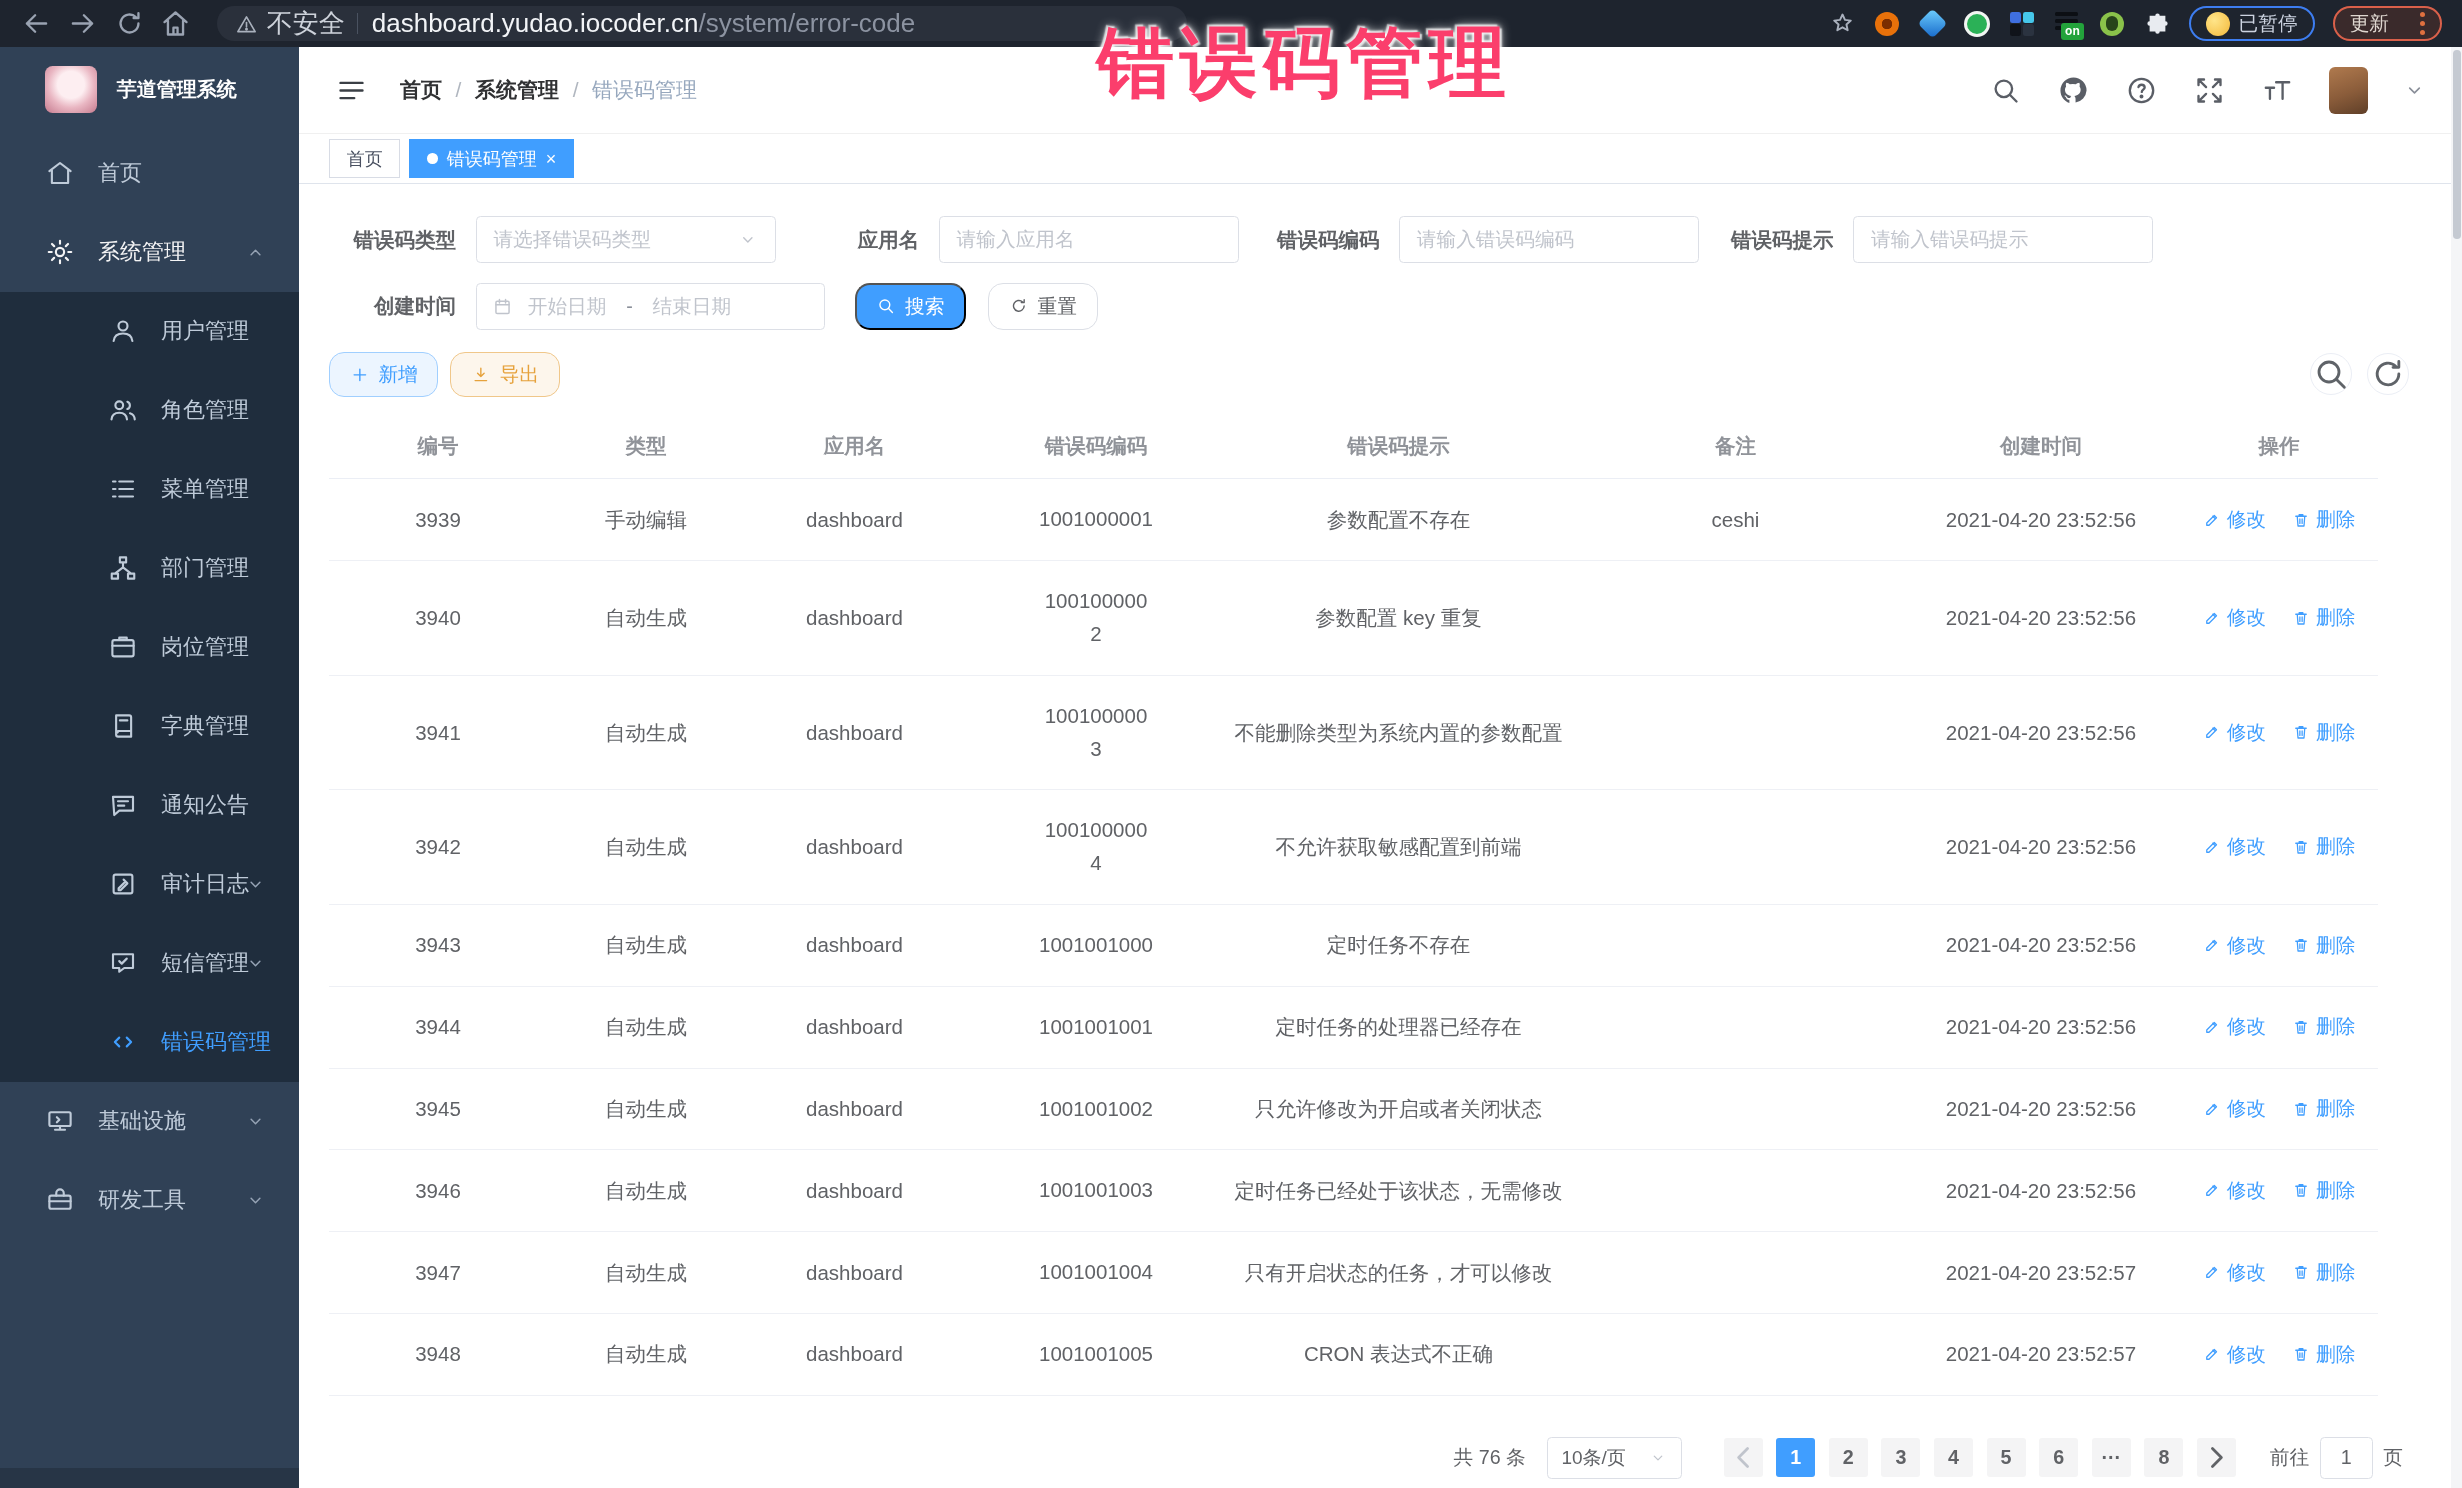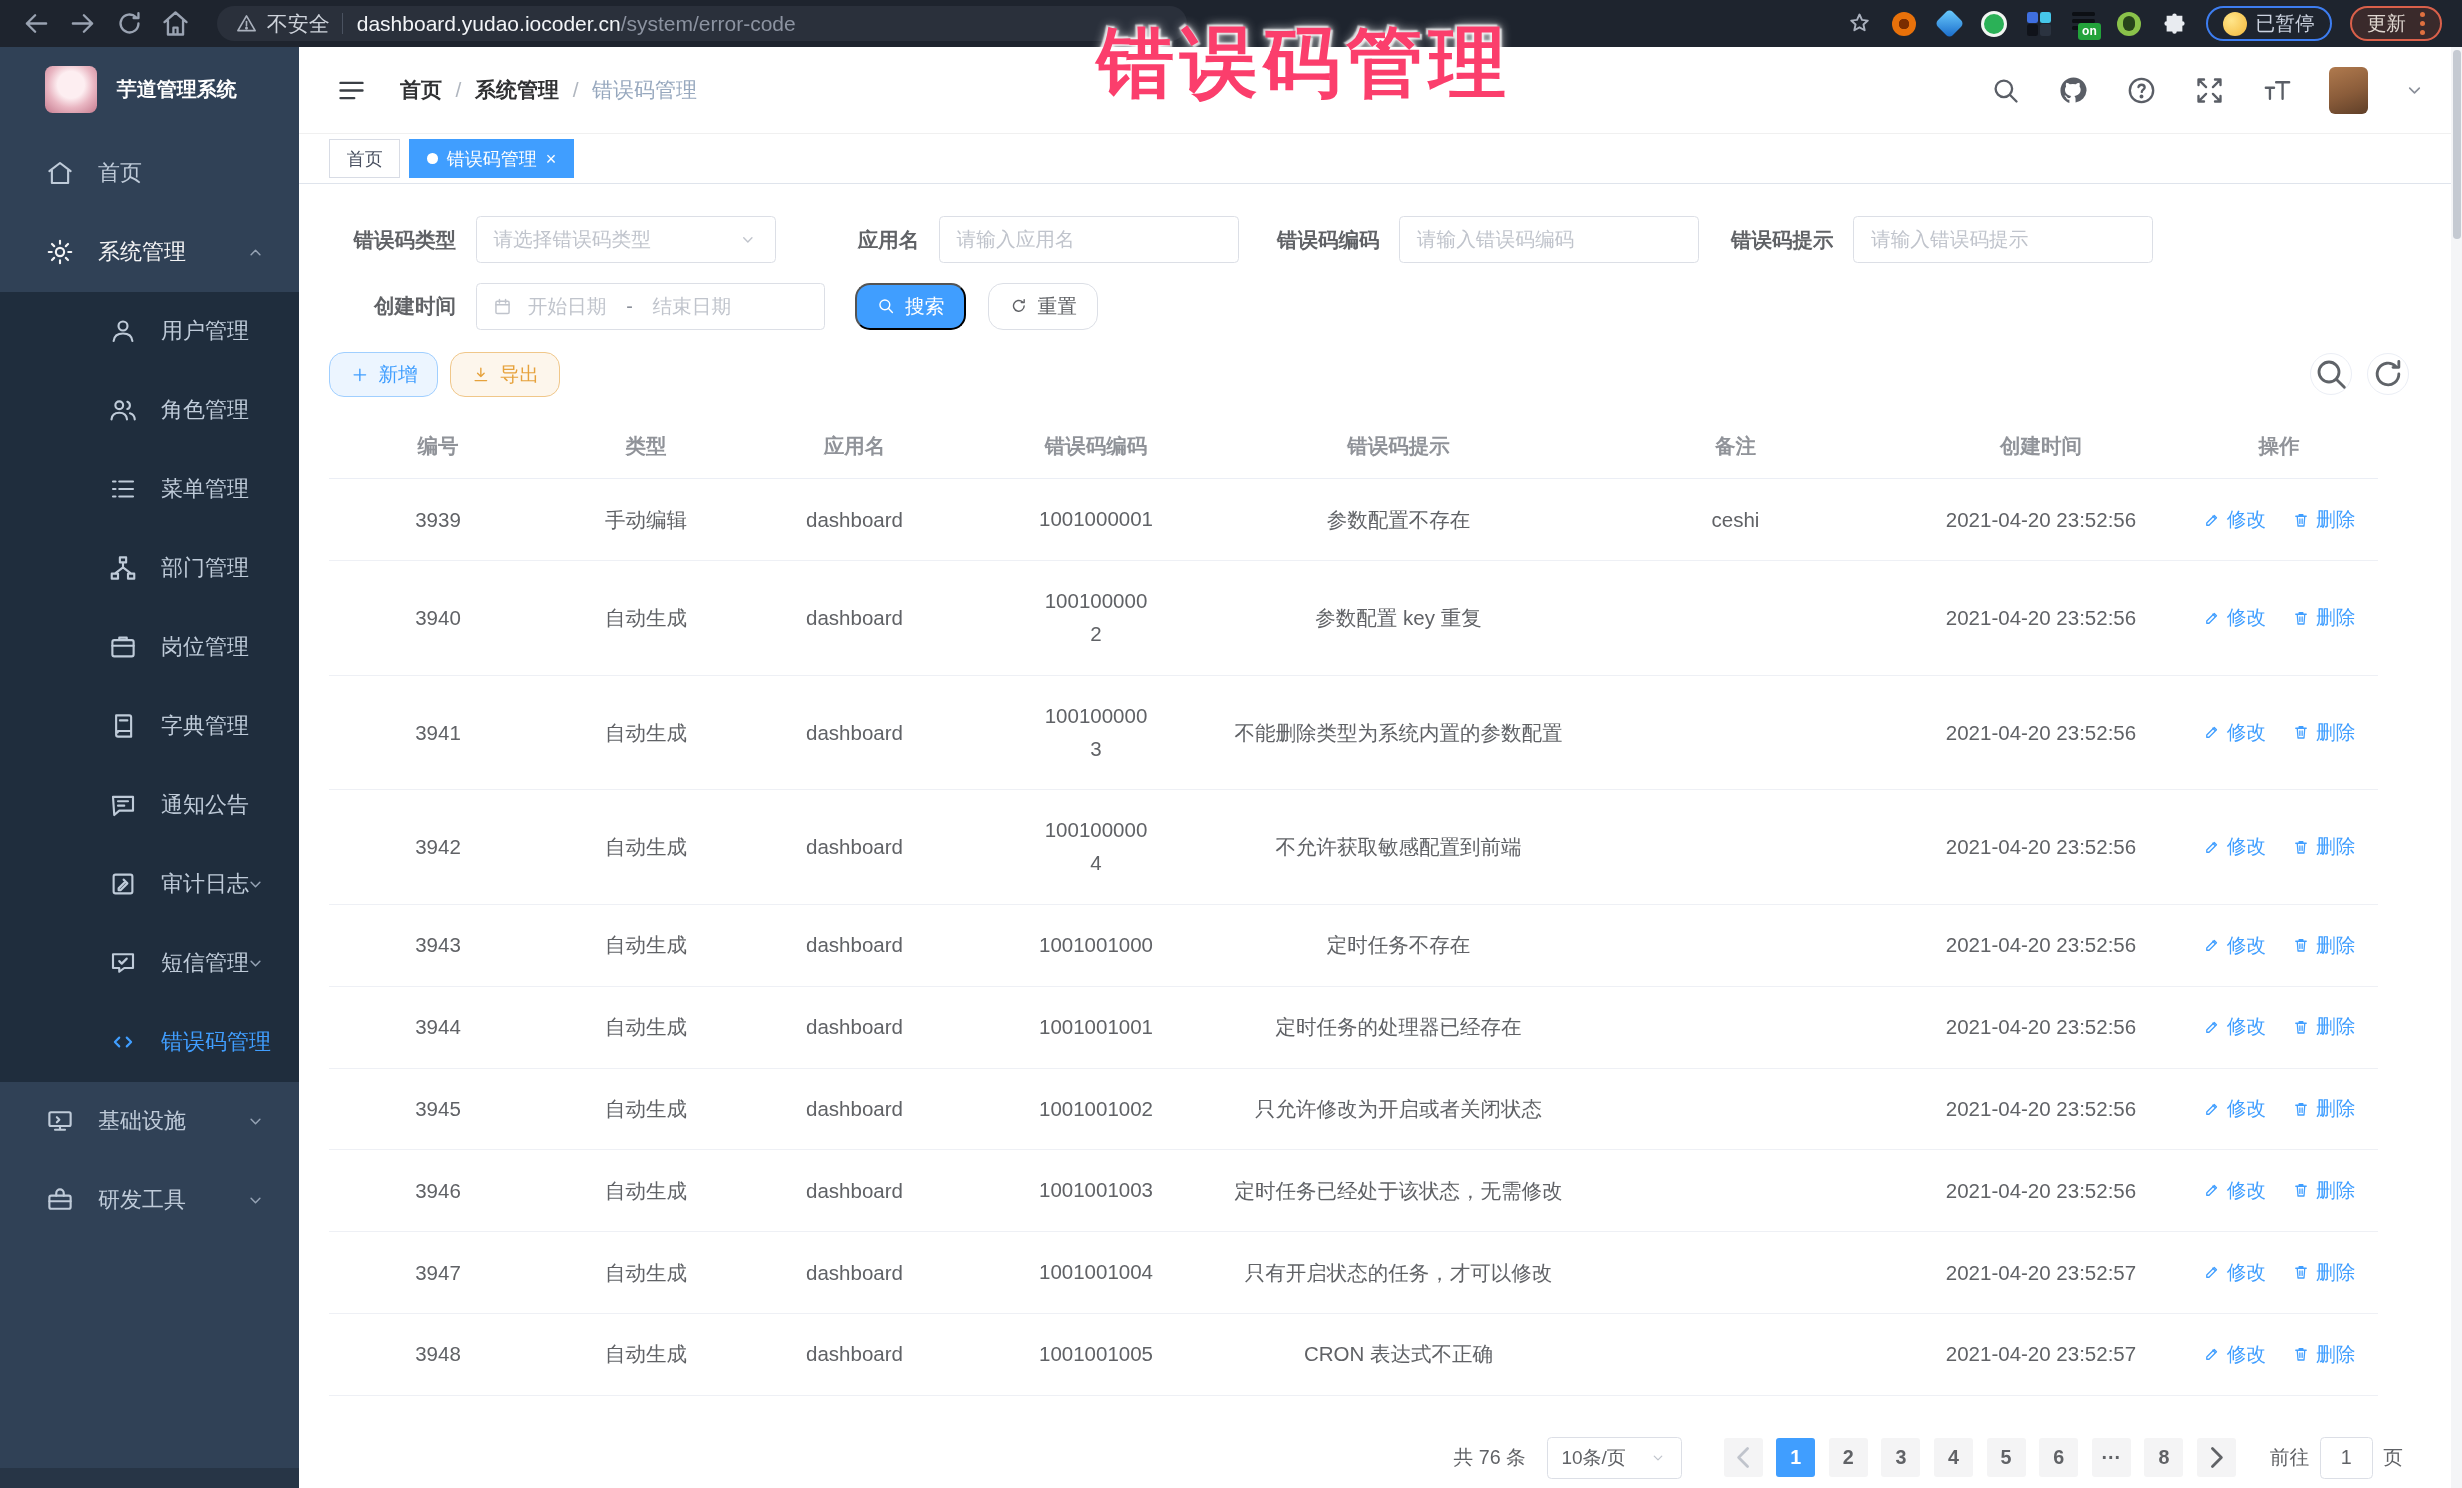--- a/index.html
+++ b/index.html
@@ -6,21 +6,21 @@
   html,body { width:2462px; height:1488px; overflow:hidden; background:#fff;
               font-family:"Liberation Sans","DejaVu Sans",sans-serif; }
   .screen { position:relative; width:2462px; height:1488px; }
 
   
   .browser-bar { height:47px; background:#1e242e; display:flex; align-items:center; padding:0 19.7px; }
   .bnav { width:33px; height:33px; display:flex; align-items:center; justify-content:center;
           color:#9aa3b2; margin-right:13.6px; border-radius:50%; }
   .bnav svg { width:24px; height:24px; }
   .url-pill { margin-left:10.6px; width:970px; height:35px; background:#2a303b; border-radius:17.4px;
-              display:flex; align-items:center; padding:0 18px; color:#c7ccd6; font-size:21px; }
+              display:flex; align-items:center; padding:0 18px; color:#c7ccd6; font-size:26px; }
   .url-pill .warn { width:23px; height:23px; color:#aab1bd; margin-right:9px; }
   .url-pill .sec { color:#cdd2da; margin-right:12px; }
   .url-pill .div { width:1.5px; height:21px; background:#4a5260; margin-right:13.6px; }
   .url-host { color:#f2f4f7; }
   .url-path { color:#8c93a1; }
   .ext-area { margin-left:auto; display:flex; align-items:center; gap:18px; }
   .bicon { width:27px; height:27px; color:#a9b0bd; display:flex; align-items:center; justify-content:center; }
   .bicon svg { width:23px; height:23px; }
   .ext { width:27px; height:27px; display:flex; align-items:center; justify-content:center; position:relative; }
   .ext-orange { width:24px; height:24px; border-radius:50%; background:radial-gradient(circle at 50% 50%, #7a2d00 0 30%, #e8710a 31% 100%); }
@@ -32,21 +32,21 @@
   .liston .bars { position:absolute; top:2.3px; left:1.5px; width:23px; }
   .liston .bars i { display:block; height:3.8px; background:#0c0f14; margin-bottom:3px; border-radius:1.5px; }
   .on-badge { position:absolute; right:-3px; bottom:-3px; background:#23a33b; color:#fff; font-size:12px;
               font-weight:700; padding:0.8px 3.8px; border-radius:3px; line-height:15px; }
   .ext-spy { width:24px; height:24px; border-radius:50%; background:#8ac24a; }
   .ext-spy::after { content:""; display:block; width:12px; height:15px; margin:4.5px auto 0; border-radius:6px; background:#27441a; }
   .ext-puzzle { color:#e8ebf0; } .ext-puzzle svg { width:24px; height:24px; }
   .pill { display:flex; align-items:center; gap:9px; height:35px; border-radius:17.4px; padding:0 15px; font-size:19.7px; }
   .pill-paused { border:2.3px solid #3d7df0; color:#ccd3e0; }
   .emoji-face { width:24px; height:24px; border-radius:50%; background:radial-gradient(circle at 35% 35%, #ffe58a, #f3b83a); }
-  .pill-update { border:2.3px solid #d9604a; background:#3a2a2b; color:#ded6cf; gap:14px; }
+  .pill-update { border:2.3px solid #d9604a; background:#3a2a2b; color:#ded6cf; gap:31px; }
   .vdots { display:flex; flex-direction:column; gap:3.8px; }
   .vdots i { width:5.3px; height:5.3px; border-radius:50%; background:#e0703f; }
 
   
   .app { position:absolute; top:47px; left:0; right:0; bottom:0; display:flex; }
   .sidebar { width:299px; background:#304156; color:#bfcbd9; flex:none; position:relative; }
   .logo-row { height:85px; display:flex; align-items:center; padding-left:45px; }
   .logo-img { width:52px; height:47px; border-radius:7.6px;
               background:radial-gradient(circle at 50% 40%, #fdeef1 0 35%, #e9b6c2 60%, #c4798d 100%); }
   .logo-title { margin-left:19.7px; color:#fff; font-size:20px; font-weight:700; }

